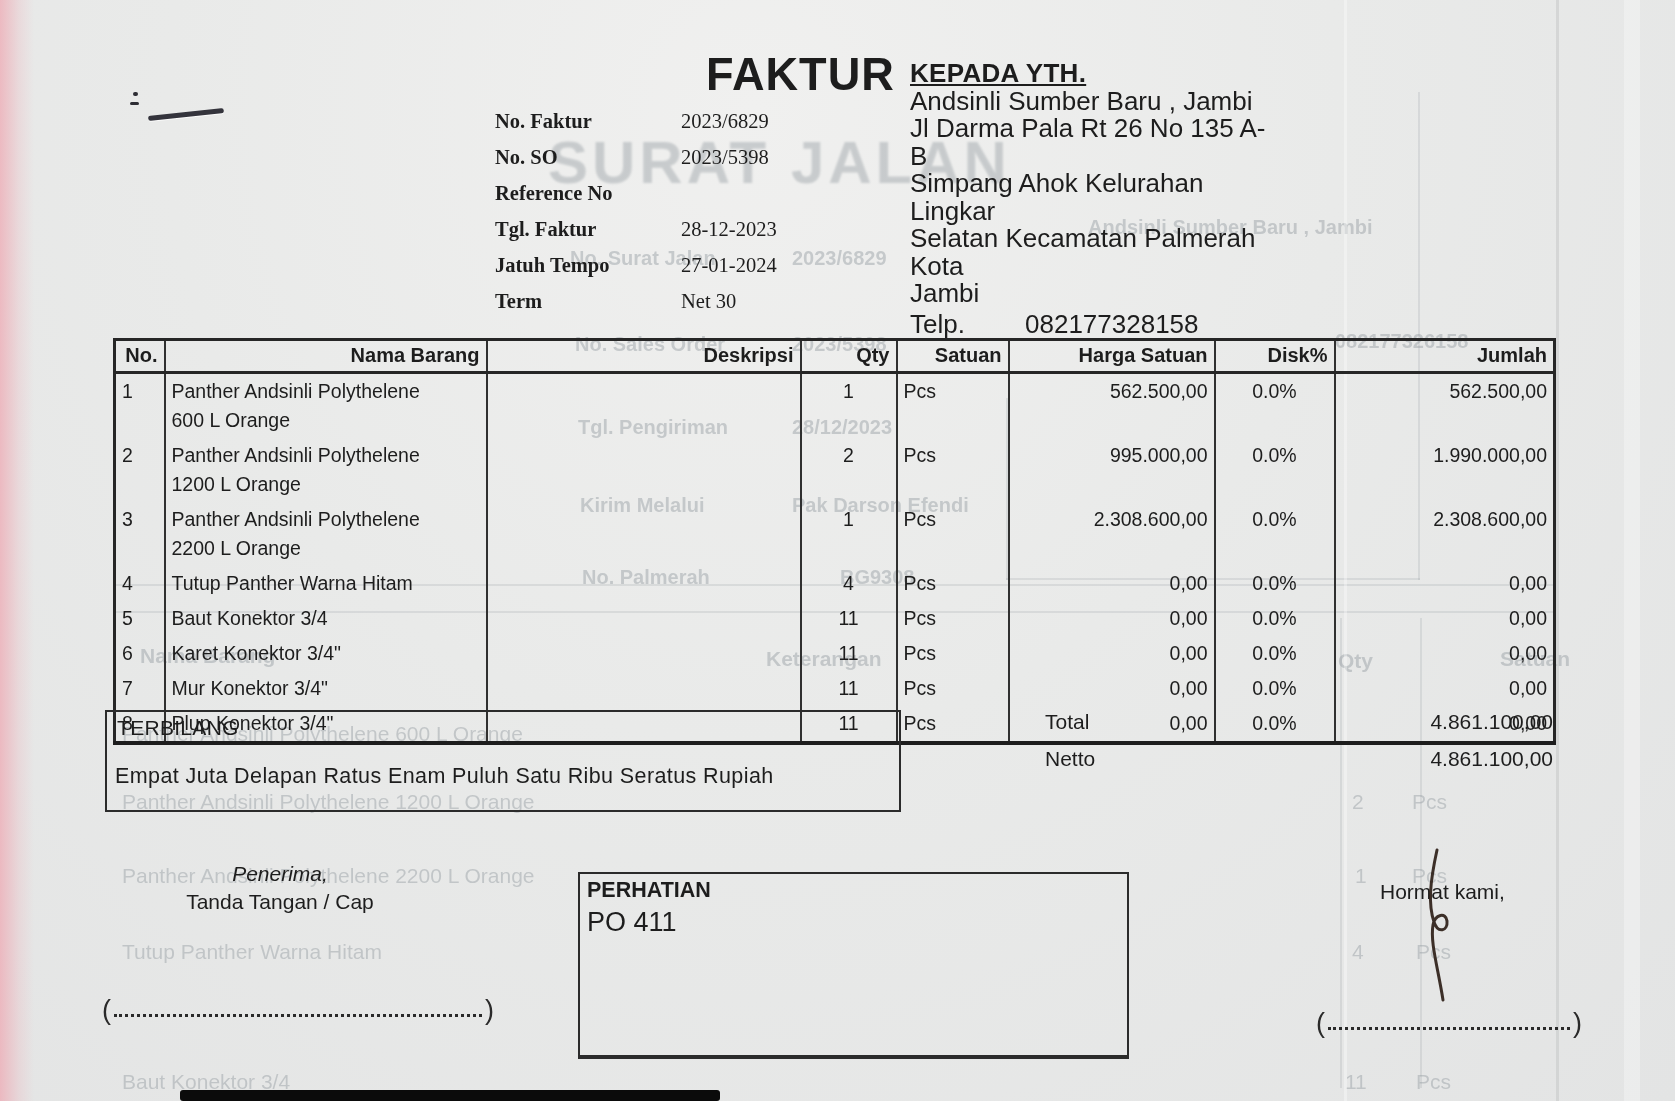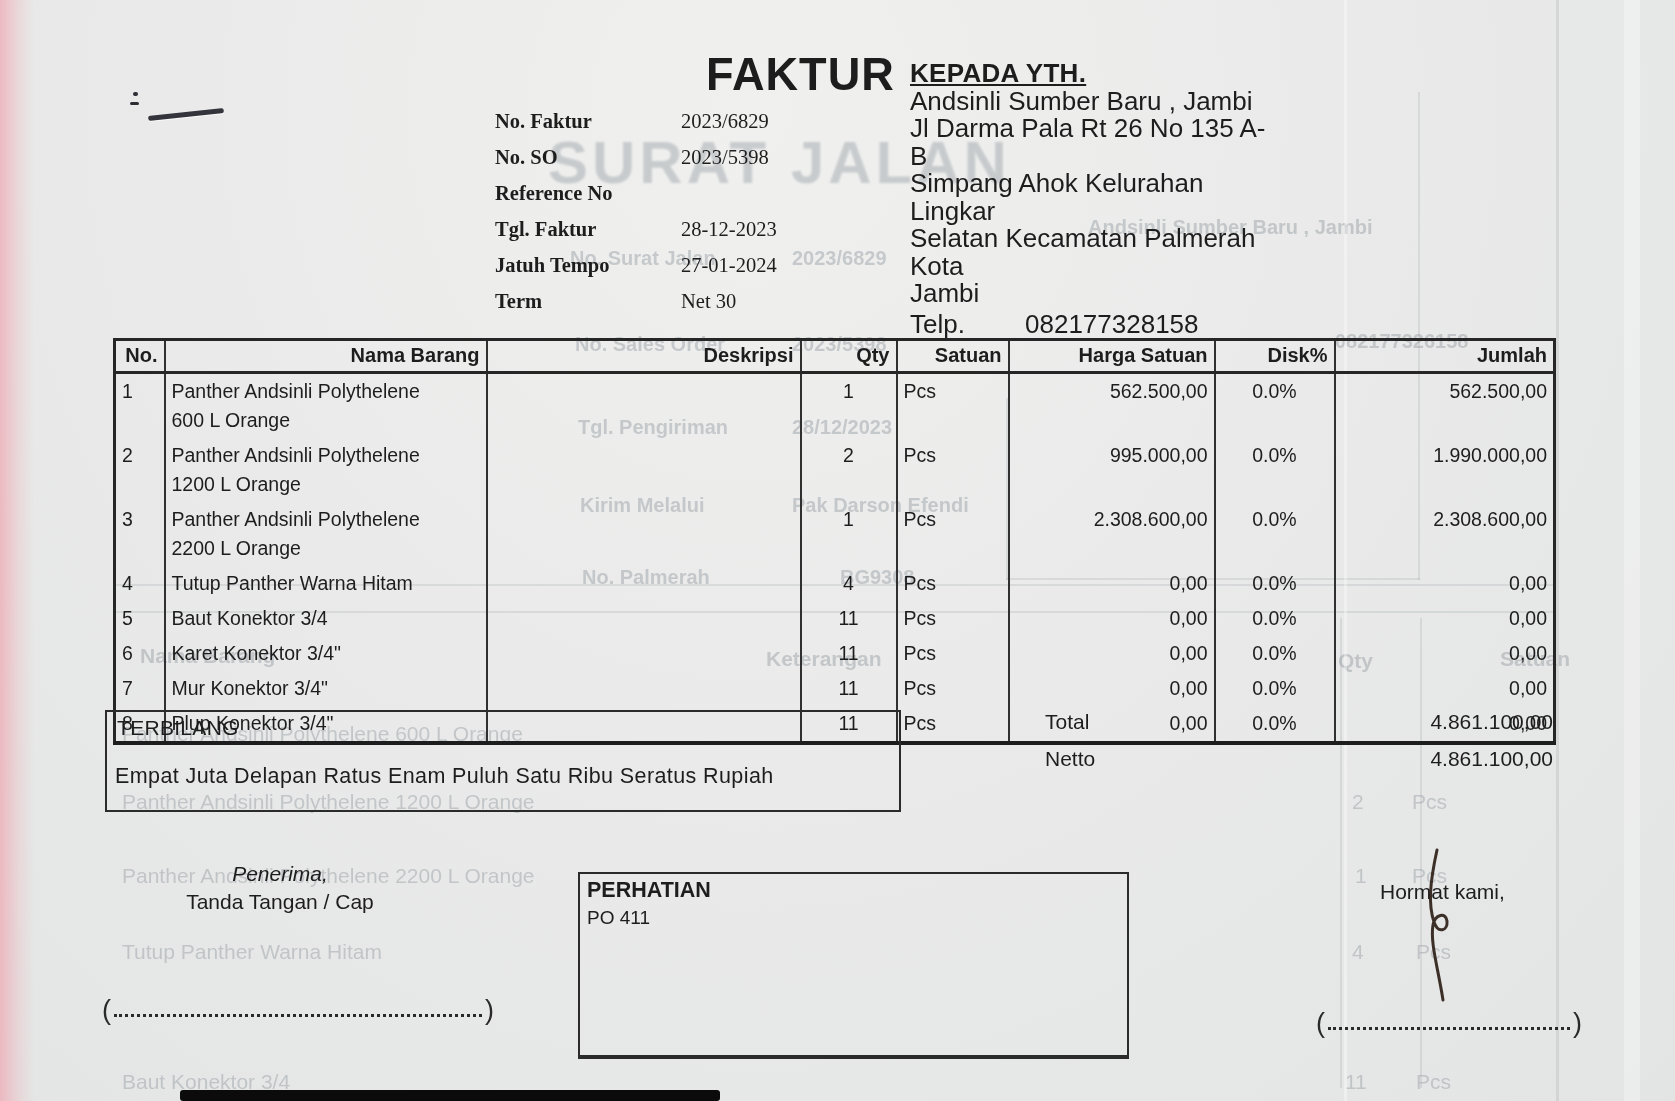--- a/index.html
+++ b/index.html
@@ -58,21 +58,21 @@
   .summary-val{font-size:21px;text-align:right;width:220px;}
 
   .terbilang{left:105px;top:710px;width:792px;height:98px;border:2.5px solid #2b2b2b;}
   .terb-lbl{left:10px;top:4px;font-size:21px;letter-spacing:.3px;}
   .terb-txt{left:8px;top:52px;font-size:21.5px;letter-spacing:.4px;white-space:nowrap;}
 
   .penerima1{left:160px;top:862px;width:240px;text-align:center;font-size:21px;font-style:italic;}
   .penerima2{left:140px;top:890px;width:280px;text-align:center;font-size:21px;}
   .perhatian-box{left:578px;top:872px;width:547px;height:181px;border:2.5px solid #2b2b2b;border-bottom-width:4px;}
   .perh-t{left:7px;top:4px;font-size:21.5px;font-weight:bold;}
-  .perh-v{left:7px;top:33px;font-size:19px;}
+  .perh-v{left:7px;top:33px;font-size:27px;}
   .hormat{left:1380px;top:880px;font-size:21px;}
   .dotline{display:flex;align-items:flex-end;font-size:27px;color:#2a2a2a;}
   .dotline .mid{flex:1;border-bottom:3px dotted #2a2a2a;margin:0 3px 9px 3px;height:1px;}
   .dot-left{left:102px;top:995px;width:392px;}
   .dot-right{left:1316px;top:1008px;width:266px;}
   .sig{left:1402px;top:842px;}
 </style>
 </head>
 <body>
 

